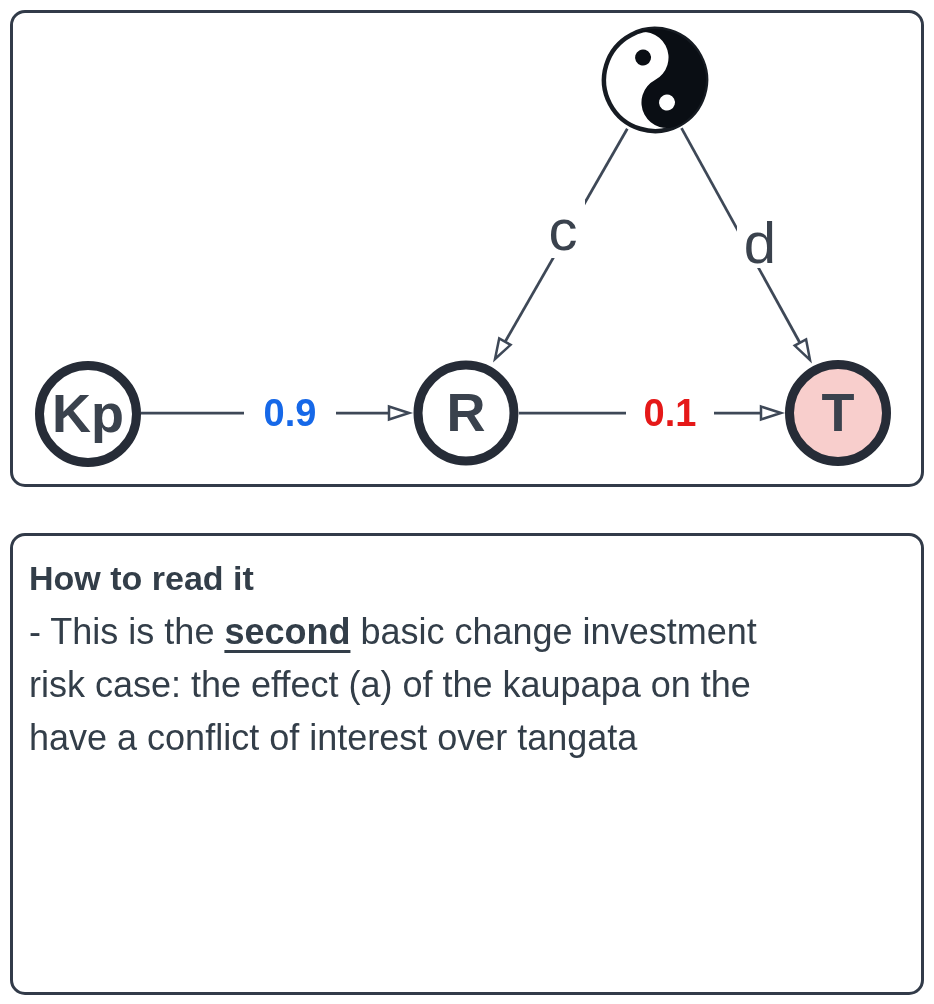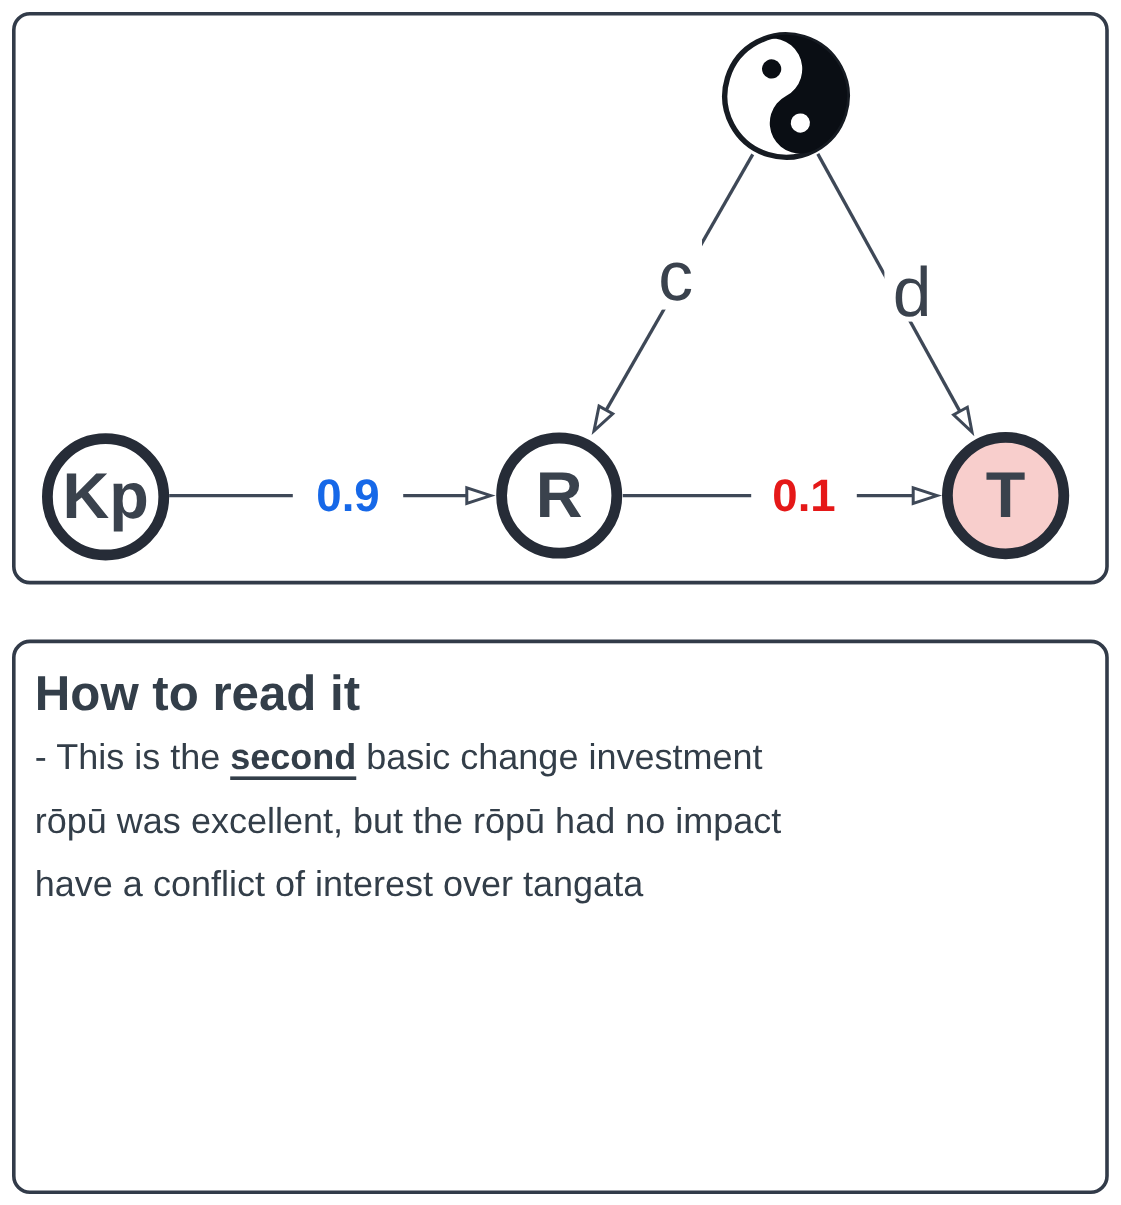--- a/index.html
+++ b/index.html
@@ -25,23 +25,23 @@
   .edge-prob{
     font-family:"Liberation Sans",sans-serif;font-size:38px;font-weight:700;
     text-anchor:middle;
   }
   .edge-letter{
     font-family:"Liberation Sans",sans-serif;font-size:58px;font-weight:400;
     text-anchor:middle;
   }
   .notes-inner{padding:16px 14px 0 16px;color:#333e49;}
   .notes-heading{
-    font-size:41px;font-weight:700;line-height:53px;white-space:nowrap;
+    font-size:34px;font-weight:700;line-height:53px;white-space:nowrap;
   }
-  .notes-line{font-size:30px;line-height:53px;white-space:nowrap;}
+  .notes-line{font-size:36px;line-height:53px;white-space:nowrap;}
   .notes-line .b{font-weight:700;}
   .notes-line .u{
     text-decoration:underline;text-decoration-thickness:3px;text-underline-offset:6px;
   }
 </style>
 </head>
 <body>
 
 <div class="page">
 
@@ -94,19 +94,19 @@
         <text class="node-label" x="838" y="431">T</text>
       </g>
     </svg>
   </div>
 
   <div class="panel panel-notes">
     <div class="notes-inner">
       <div class="notes-heading">How to read it</div>
       <div id="notes-body">
           <div class="notes-line"><span>- This is the </span><span class="b u">second</span><span> basic change investment</span></div>
-          <div class="notes-line"><span>rōpū was excellent, but the rōpū had no impact</span></div>
+          <div class="notes-line"><span>risk case: the effect (a) of the kaupapa on the</span></div>
           <div class="notes-line"><span>have a conflict of interest over tangata</span></div>
         </div>
     </div>
   </div>
 
 </div>
 
 </body></html>

